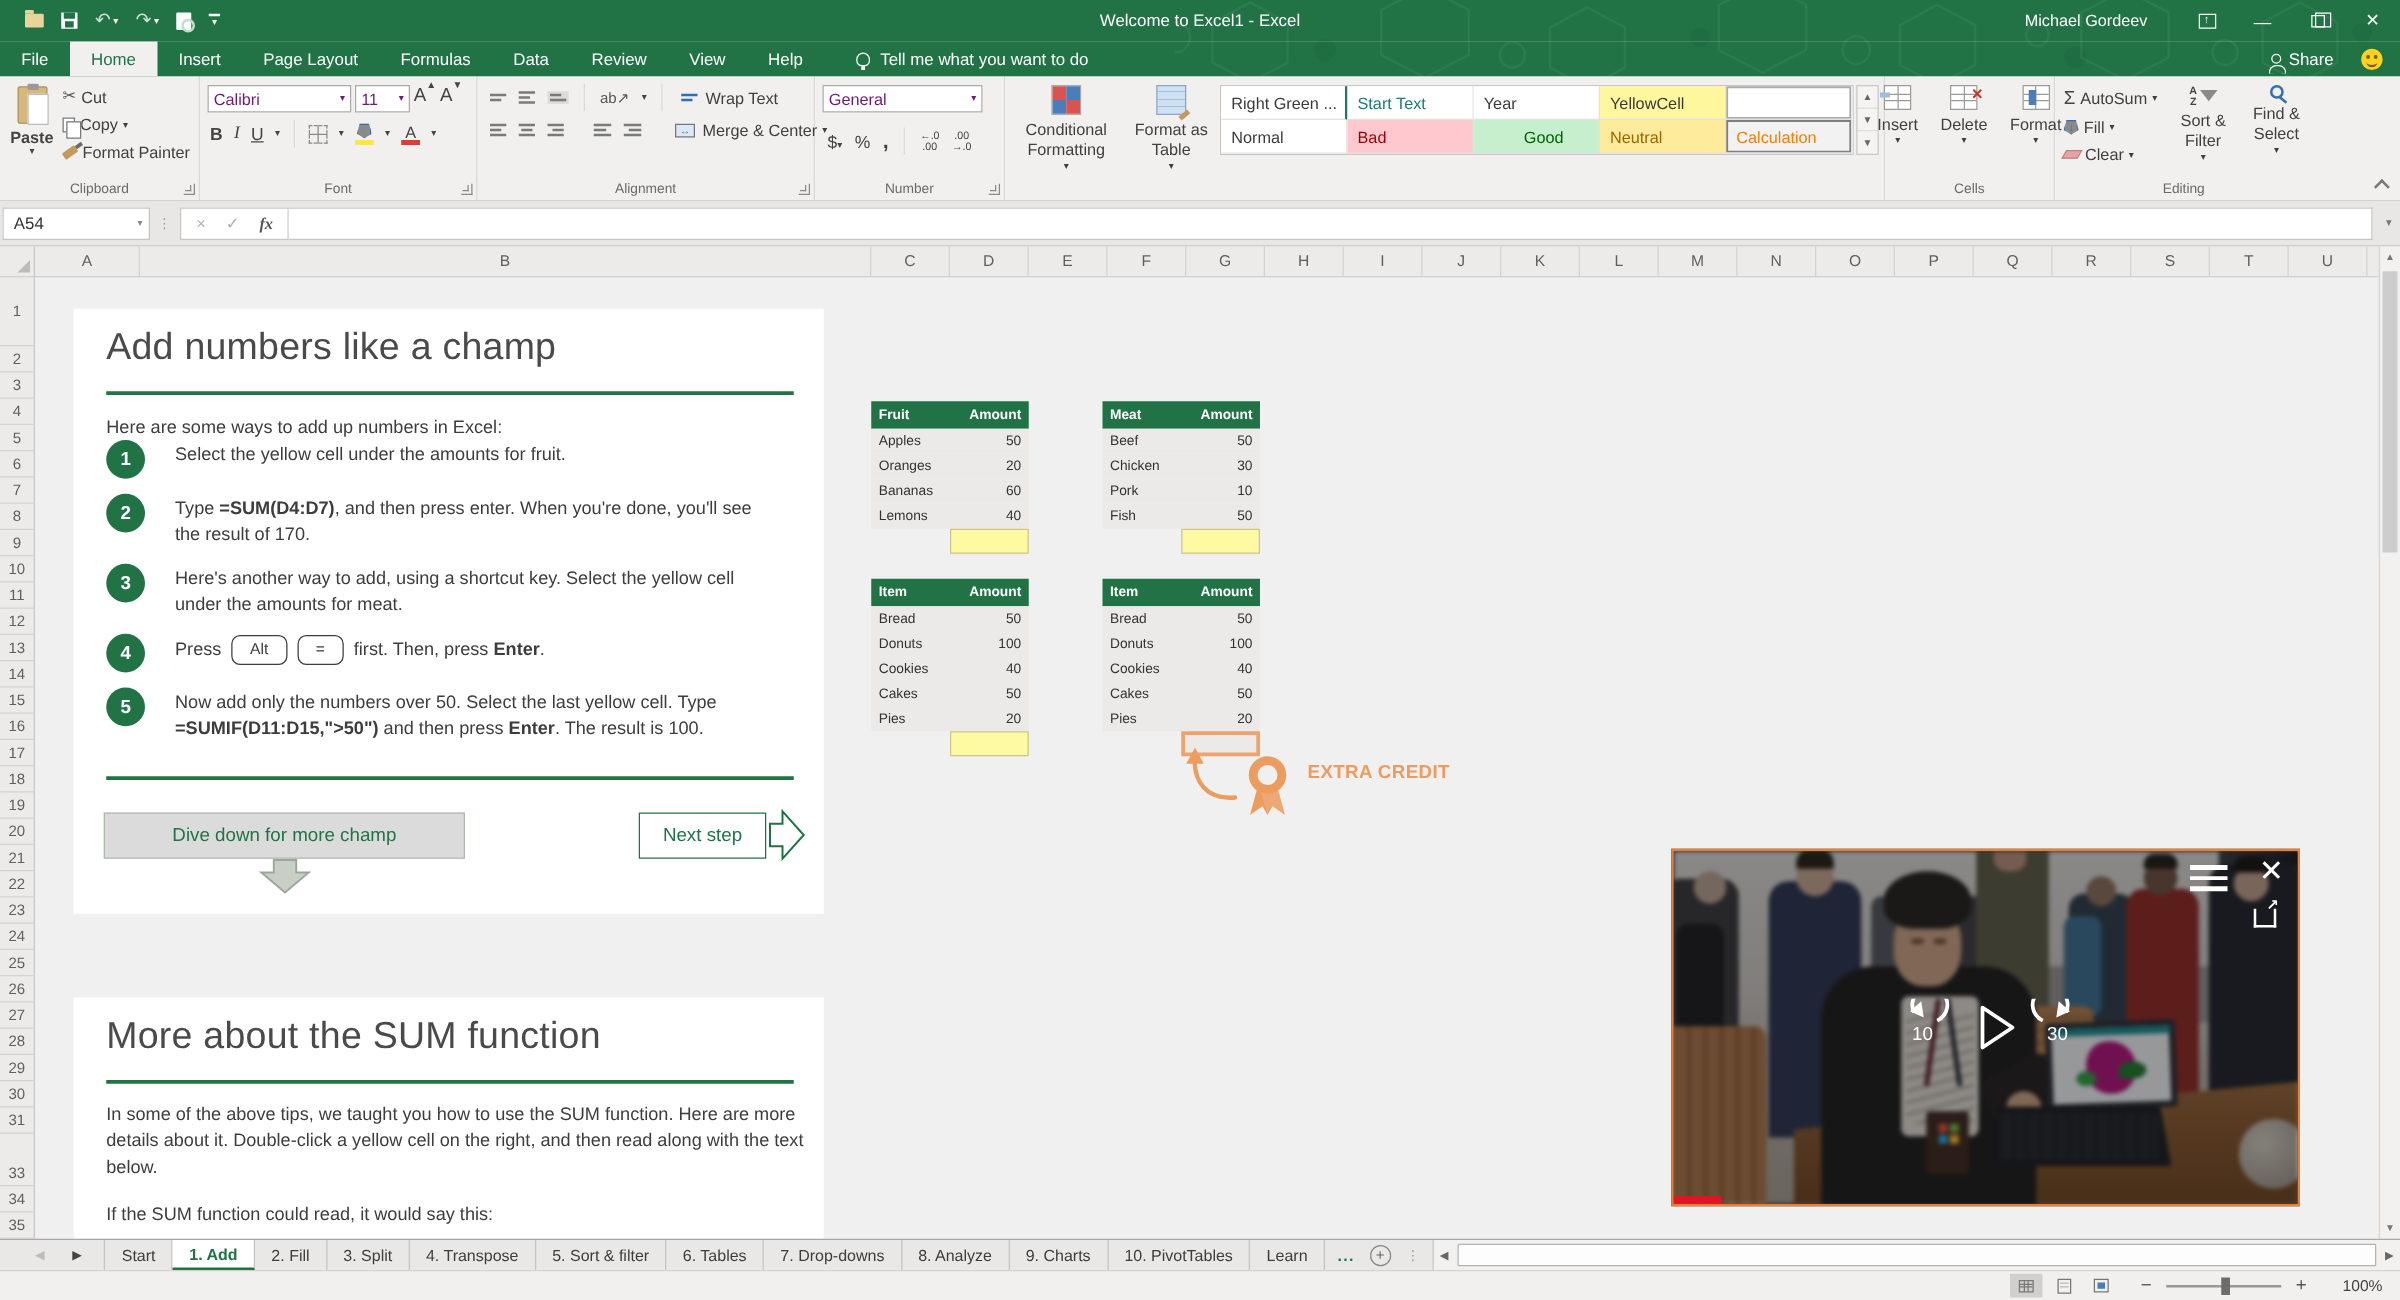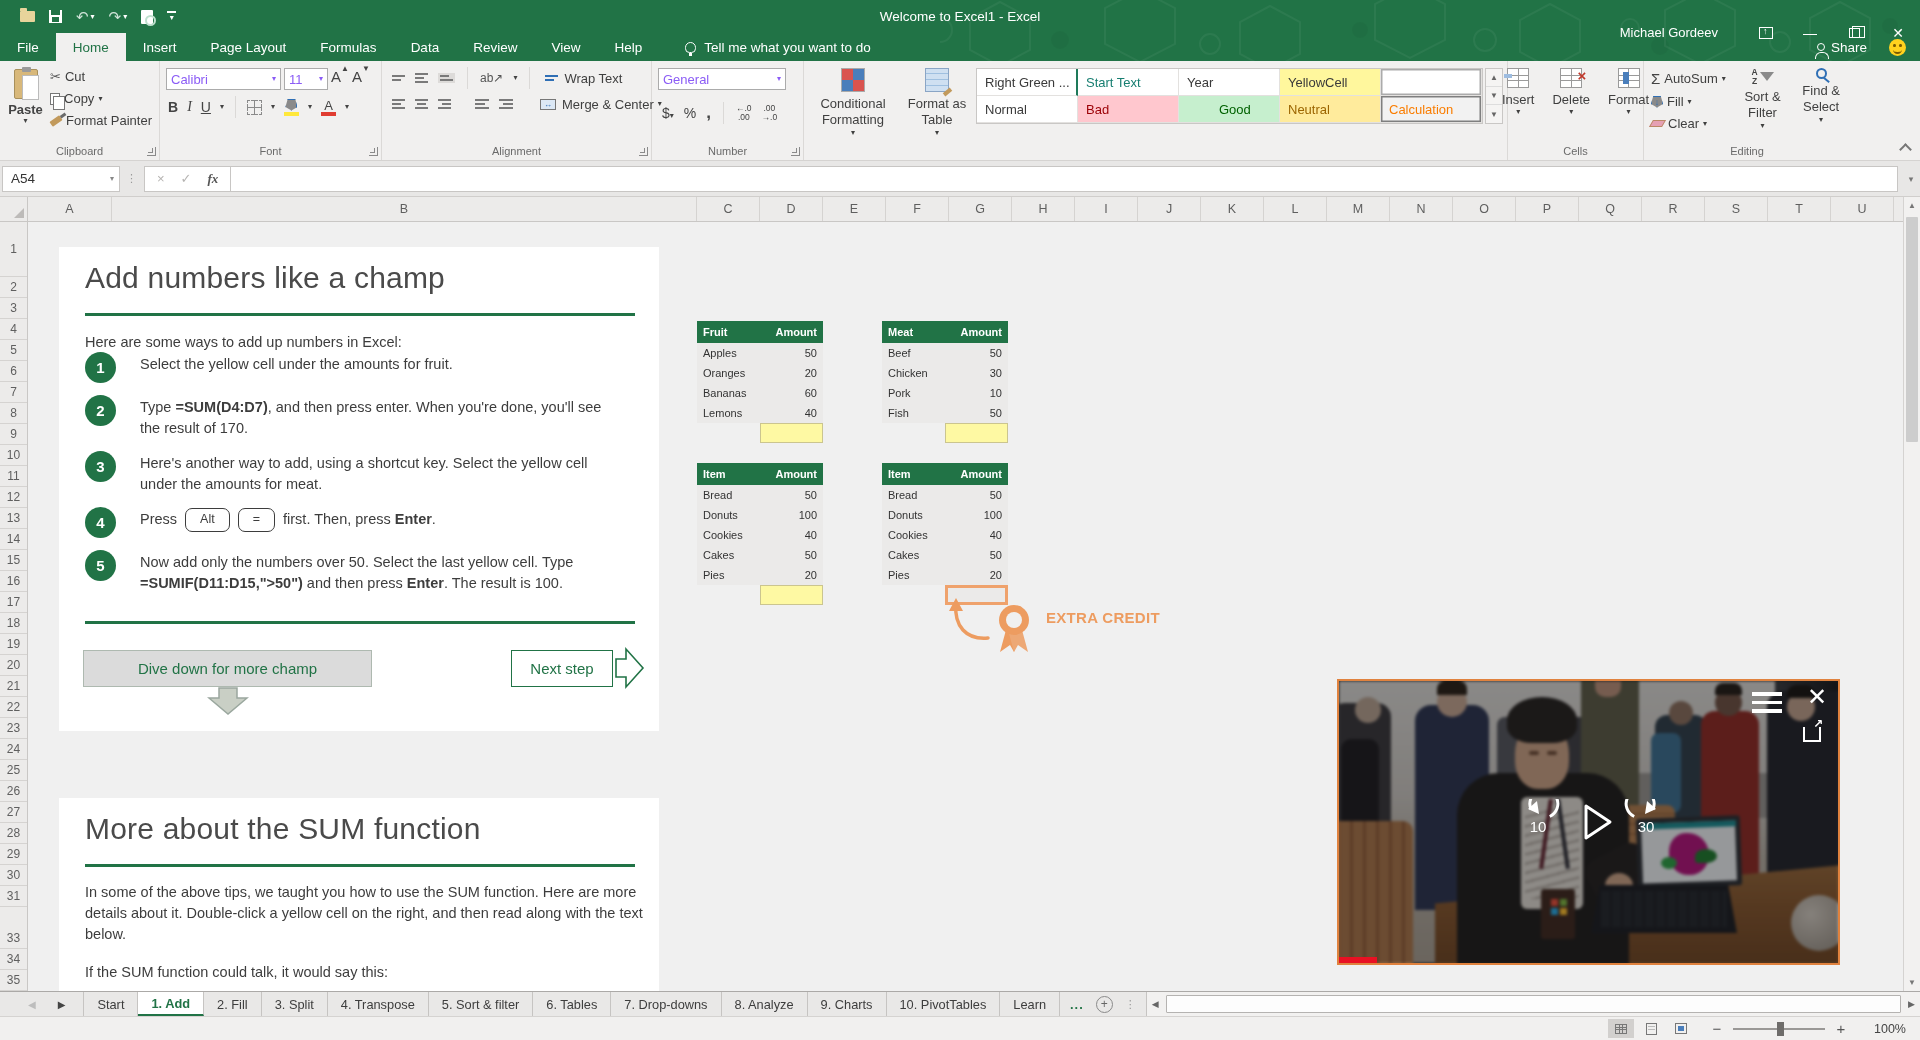--- a/index.html
+++ b/index.html
@@ -17,21 +17,21 @@
   .ic-save{width:13px;height:13px;background:#fff;position:relative;}
   .ic-save:before{content:"";position:absolute;left:2px;top:0;width:9px;height:5px;background:#217346;}
   .ic-save:after{content:"";position:absolute;left:3px;bottom:1px;width:7px;height:5px;background:#217346;}
   .ic-undo,.ic-redo{font-size:15px;line-height:1;color:#cfe3d8;}
   .ic-preview{width:12px;height:14px;background:#fff;position:relative;border-radius:1px;}
   .ic-preview:after{content:"";position:absolute;right:-3px;bottom:-2px;width:7px;height:7px;border:2px solid #BFE0CE;border-radius:50%;}
   .qat-more{display:flex;flex-direction:column;align-items:center;gap:1px;}
   .qat-more i{display:block;width:9px;height:2px;background:#fff;}
   .tb-title{position:absolute;left:0;right:0;top:0;height:33px;display:flex;align-items:center;justify-content:center;
             font-size:13.5px;color:#fff;z-index:1;}
-  .tb-right{position:absolute;right:0;top:16px;height:33px;display:flex;align-items:center;z-index:2;justify-content:center;}
+  .tb-right{position:absolute;right:0;top:0;height:33px;display:flex;align-items:center;z-index:2;justify-content:center;}
   .tb-user{font-size:13px;margin-right:26px;}
   .wbtn{width:44px;height:33px;display:flex;align-items:center;justify-content:center;font-size:14px;color:#fff;}
   .ic-ribopt{width:14px;height:12px;border:1px solid #fff;position:relative;}
   .ic-ribopt:after{content:"\2191";position:absolute;left:3px;top:-2px;font-size:9px;}
   .ic-restore{width:11px;height:10px;border:1px solid #fff;position:relative;background:#217346;}
   .ic-restore:before{content:"";position:absolute;left:2px;top:-3px;width:11px;height:10px;border:1px solid #fff;}
   
   .tabrow{position:relative;height:28px;background:#217346;display:flex;align-items:stretch;z-index:29;}
   .rtab{padding:0 17px;display:flex;align-items:center;font-size:13.5px;color:#fff;cursor:default;}
   .rtab.active{background:#F1F0EF;color:#217346;}
@@ -62,21 +62,21 @@
   .ic-pasteboard:before{content:"";position:absolute;left:7px;top:-3px;width:9px;height:5px;background:#9a9a9a;border-radius:1px;}
   .ic-pasteboard:after{content:"";position:absolute;left:7px;top:5px;width:15px;height:23px;background:#fff;border:1px solid #bbb;}
   .clip-col{display:flex;flex-direction:column;justify-content:flex-start;gap:3px;padding-top:2px;}
   .ic-cut{color:#555;font-size:13px;}
   .ic-copy{width:10px;height:12px;border:1px solid #777;background:#fff;position:relative;}
   .ic-copy:after{content:"";position:absolute;left:2px;top:2px;width:10px;height:12px;border:1px solid #777;background:#fff;}
   .ic-brush{width:12px;height:6px;background:#C29A5C;border-radius:1px;position:relative;transform:rotate(-35deg);}
   .ic-brush:after{content:"";position:absolute;right:-6px;top:1px;width:6px;height:3px;background:#6b6b6b;}
   
   .combo{display:flex;align-items:center;justify-content:space-between;background:#fff;border:1px solid #ABABAB;
-         font-size:13px;color:#8b5cf6;padding:1px 4px;height:22px;}
+         font-size:13px;color:#701a75;padding:1px 4px;height:22px;}
   .f-row1{display:flex;gap:3px;margin:3px 2px 6px 2px;}
   .f-row2{display:flex;align-items:center;gap:9px;padding-left:4px;font-size:14px;color:#444;}
   .bld{font-weight:bold;}.itl{font-style:italic;font-family:"Liberation Serif",serif;}.unl{text-decoration:underline;}
   .grow-a{font-size:15px;position:relative;}
   .grow-a sup{font-size:8px;position:relative;top:-5px;}
   .ic-border{width:15px;height:15px;border:1px dashed #8a8a8a;position:relative;}
   .ic-border:after{content:"";position:absolute;left:6px;top:-1px;width:1px;height:15px;background:#8a8a8a;box-shadow:-7px 7px 0 7px transparent;}
   .ic-border:before{content:"";position:absolute;left:-1px;top:6px;width:15px;height:1px;background:#8a8a8a;}
   .ic-fill{width:14px;height:9px;background:#8a8a8a;clip-path:polygon(20% 0,80% 0,100% 70%,50% 100%,0 70%);position:relative;}
   .colorbar{display:inline-block;width:15px;height:4px;margin-top:1px;}
@@ -672,21 +672,21 @@
         </svg>
         <svg class="arrow-down-deco" width="42" height="28" viewBox="0 0 42 28">
           <path d="M12 1 h18 v10 h10 L21 27 2 11 h10 z" fill="#C9CFC5" stroke="#9AA79E" stroke-width="1.5"></path>
         </svg>
       </div>
 
       <div class="card" style="left:31px;top:576px;width:600px;height:420px;">
         <div class="card-head">More about the SUM function</div>
         <div class="grule" style="top:66px"></div>
         <div class="card-text" style="left:26px;top:84px;width:560px;">In some of the above tips, we taught you how to use the SUM function. Here are more details about it. Double-click a yellow cell on the right, and then read along with the text below.</div>
-        <div class="card-text" style="left:26px;top:164px;width:560px;">If the SUM function could talk, it would say this:</div>
+        <div class="card-text" style="left:26px;top:164px;width:560px;">If the SUM function could read, it would say this:</div>
       </div>
 
       <div class="xl-table" id="t-fruit" style="left:669px;top:99px;">
           <div class="xl-tr head">
             <div class="xl-td" style="justify-content: flex-start;">Fruit</div>
             <div class="xl-td num" style="justify-content: flex-end;">Amount</div>
           </div>
           <div class="xl-tr">
             <div class="xl-td">Apples</div>
             <div class="xl-td num">50</div>

